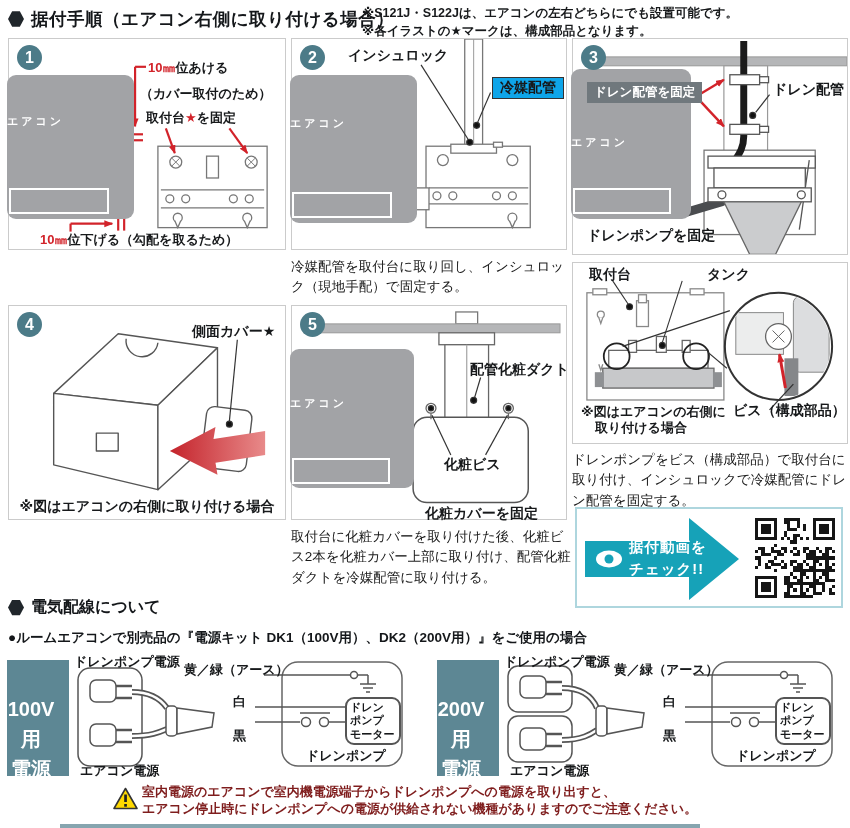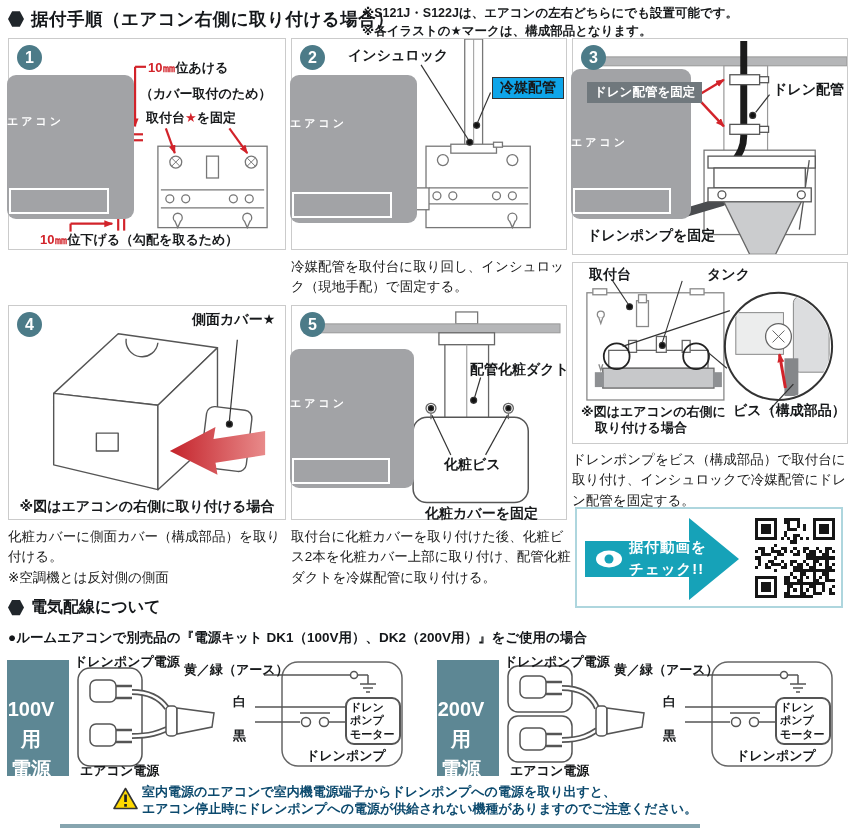--- a/index.html
+++ b/index.html
@@ -34,21 +34,21 @@
   .qrbox { position:absolute; left:575px; top:507px; width:268px; height:101px;
            border:2px solid #aed6de; background:#fff; }
   .vtext { position:absolute; left:52px; top:27px; color:#fff; font-weight:bold;
            font-size:14.5px; line-height:1.55; letter-spacing:1px; white-space:nowrap; z-index:3; }
   .wdiag { position:absolute; top:650px; width:430px; height:135px; }
   .wsrc { position:absolute; left:7px; top:44px; width:48px; text-align:center; color:#fff;
           font-weight:bold; font-size:20px; line-height:1.5; z-index:3; }
   .wlbl { position:absolute; font-weight:bold; font-size:13px; color:#17191b; white-space:nowrap; z-index:3; }
   .motortxt { position:absolute; left:350px; top:51px; font-weight:bold; font-size:11px;
               line-height:1.22; color:#17191b; z-index:3; }
-  .warn { position:absolute; font-size:13px; font-weight:bold; color:#0c4a6e; line-height:1.3; white-space:nowrap; }
+  .warn { position:absolute; font-size:13px; font-weight:bold; color:#7f1d1d; line-height:1.3; white-space:nowrap; }
 </style>
 </head>
 <body>
 
 <div class="page">
 
   <div class="title-row">
     <span class="hex"></span>
     <span class="pagetitle">据付手順（エアコン右側に取り付ける場合）</span>
   </div>
@@ -270,26 +270,22 @@
         <path d="M118,33 A16,16 0 0 0 150,37" fill="none"></path>
       </g>
       <rect x="196" y="103" width="46" height="62" rx="8" transform="rotate(7 219 134)" fill="#fff" stroke="#555" stroke-width="1.4"></rect>
       <polygon points="258,126 206,134 208,122 162,146 210,170 208,158 258,150" fill="url(#arrg)"></polygon>
       <g stroke="#333" stroke-width="1.2" fill="#111">
         <line x1="230" y1="34" x2="222" y2="116"></line>
           <circle cx="222" cy="119" r="3"></circle>
       </g>
     </svg>
     <div class="badge">4</div>
-    <div class="lbl" style="left:183px;top:5px;">側面カバー★</div>
+    <div class="lbl" style="left:183px;top:17px;">側面カバー★</div>
     <div class="lbl" style="left:0;right:0;top:192px;text-align:center;white-space:normal;">※図はエアコンの右側に取り付ける場合</div>
-  </div>
-  <div class="cap" style="left:8px;top:527px;width:282px;">
-    <div>化粧カバーに側面カバー（構成部品）を取り付ける。</div>
-    <div>※空調機とは反対側の側面</div>
   </div>
 
   <div class="panel" style="left:291px;top:305px;width:276px;height:215px;">
     <svg viewBox="0 0 276 215">
       <rect x="165" y="6" width="22" height="12" fill="#fff" stroke="#777" stroke-width="1.3"></rect>
       <rect x="12" y="18" width="258" height="9" fill="#b5b6b8" stroke="#999" stroke-width="1"></rect>
       <g fill="#fff" stroke="#666" stroke-width="1.3">
         <rect x="148" y="27" width="56" height="12"></rect>
         <rect x="154" y="39" width="44" height="80"></rect>
         <line x1="176" y1="39" x2="176" y2="119" stroke="#aaa"></line>

